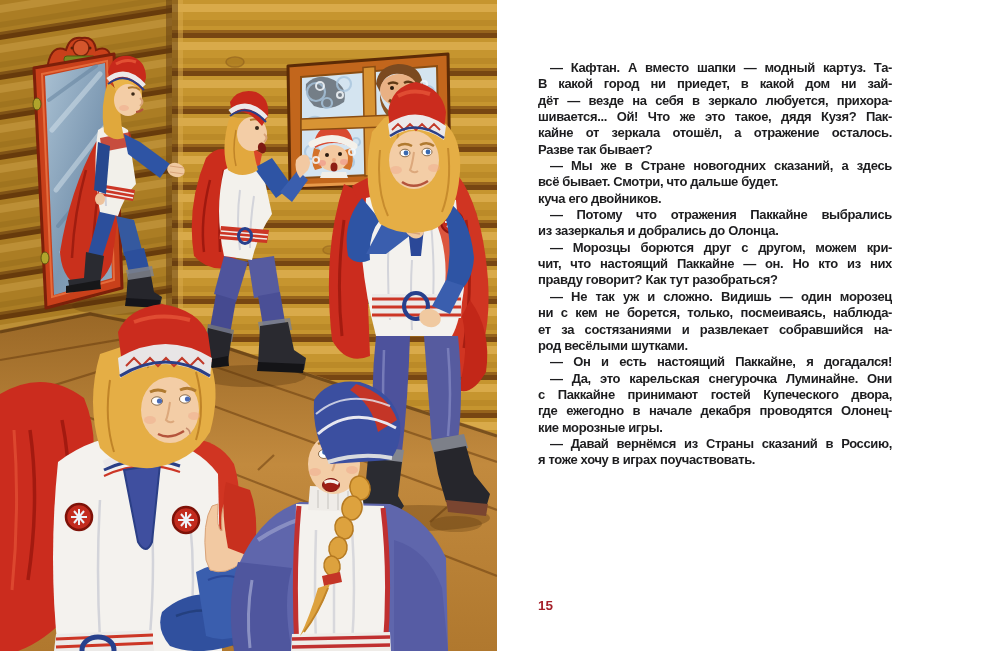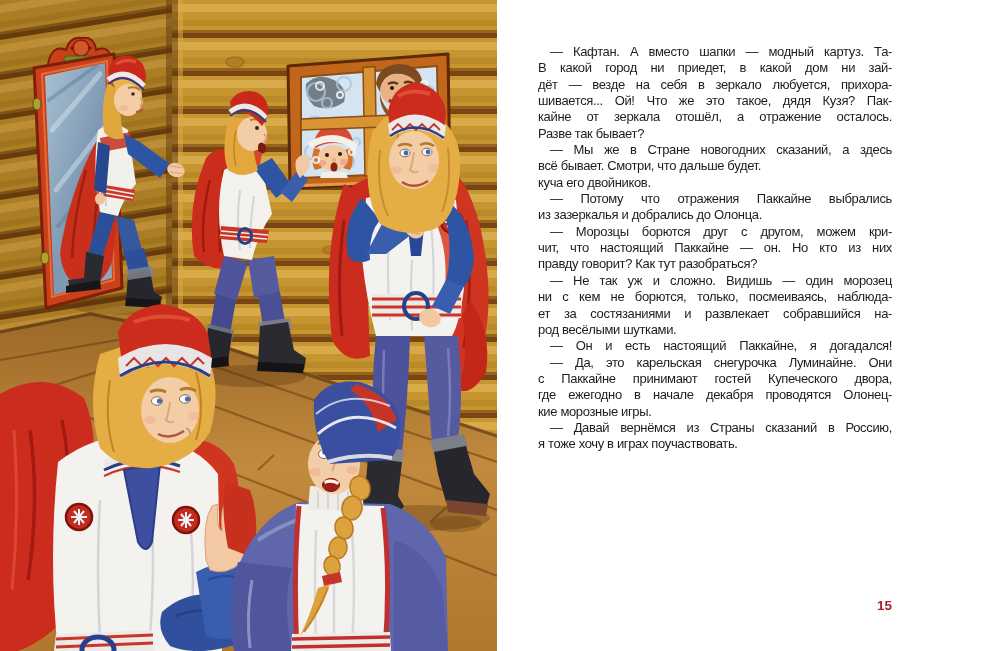--- a/index.html
+++ b/index.html
@@ -1,28 +1,28 @@
 <!DOCTYPE html>
 <html><head>
 <meta charset="utf-8">
 <style>
   html,body{margin:0;padding:0;background:#ffffff;}
   body{width:995px;height:651px;overflow:hidden;position:relative;
        font-family:"Liberation Sans",sans-serif;}
   .page{position:absolute;inset:0;background:#fff;}
   .illustration{position:absolute;left:0;top:0;width:497px;height:651px;}
   .illustration svg{display:block;width:100%;height:100%;}
-  .text-column{position:absolute;left:538px;top:44px;width:354px;
-       font-weight:400;font-size:13px;line-height:16.35px;color:#1d1d1f;
+  .text-column{position:absolute;left:538px;top:60px;width:354px;
+       font-weight:700;font-size:13px;line-height:16.35px;color:#1d1d1f;
        letter-spacing:-0.35px;}
   .line{text-align:justify;text-align-last:justify;height:16.35px;overflow:hidden;}
   .line.last{text-align-last:left;}
   .line.first{text-indent:12px;}
   .page-number{position:absolute;left:538px;top:598px;width:354px;
-       text-align:right;font-weight:700;font-size:13.5px;color:#a6212b;}
+       text-align:left;font-weight:700;font-size:13.5px;color:#a6212b;}
 </style>
 </head>
 <body>
 
 <div class="page">
 
   <div class="illustration">
     <svg viewBox="0 0 497 651" preserveAspectRatio="none">
       <defs>
         <pattern id="logP" width="500" height="38" patternUnits="userSpaceOnUse">
@@ -478,21 +478,21 @@
         <div class="line first">— Потому что отражения Паккайне выбрались</div>
         <div class="line last">из зазеркалья и добрались до Олонца.</div>
       </div>
       <div class="para">
         <div class="line first">— Морозцы борются друг с другом, можем кри-</div>
         <div class="line">чит, что настоящий Паккайне — он. Но кто из них</div>
         <div class="line last">правду говорит? Как тут разобраться?</div>
       </div>
       <div class="para">
         <div class="line first">— Не так уж и сложно. Видишь — один морозец</div>
-        <div class="line">ни с кем не борются, только, посмеиваясь, наблюда-</div>
+        <div class="line">ни с кем не борется, только, посмеиваясь, наблюда-</div>
         <div class="line">ет за состязаниями и развлекает собравшийся на-</div>
         <div class="line last">род весёлыми шутками.</div>
       </div>
       <div class="para">
         <div class="line first">— Он и есть настоящий Паккайне, я догадался!</div>
       </div>
       <div class="para">
         <div class="line first">— Да, это карельская снегурочка Луминайне. Они</div>
         <div class="line">с Паккайне принимают гостей Купеческого двора,</div>
         <div class="line">где ежегодно в начале декабря проводятся Олонец-</div>

